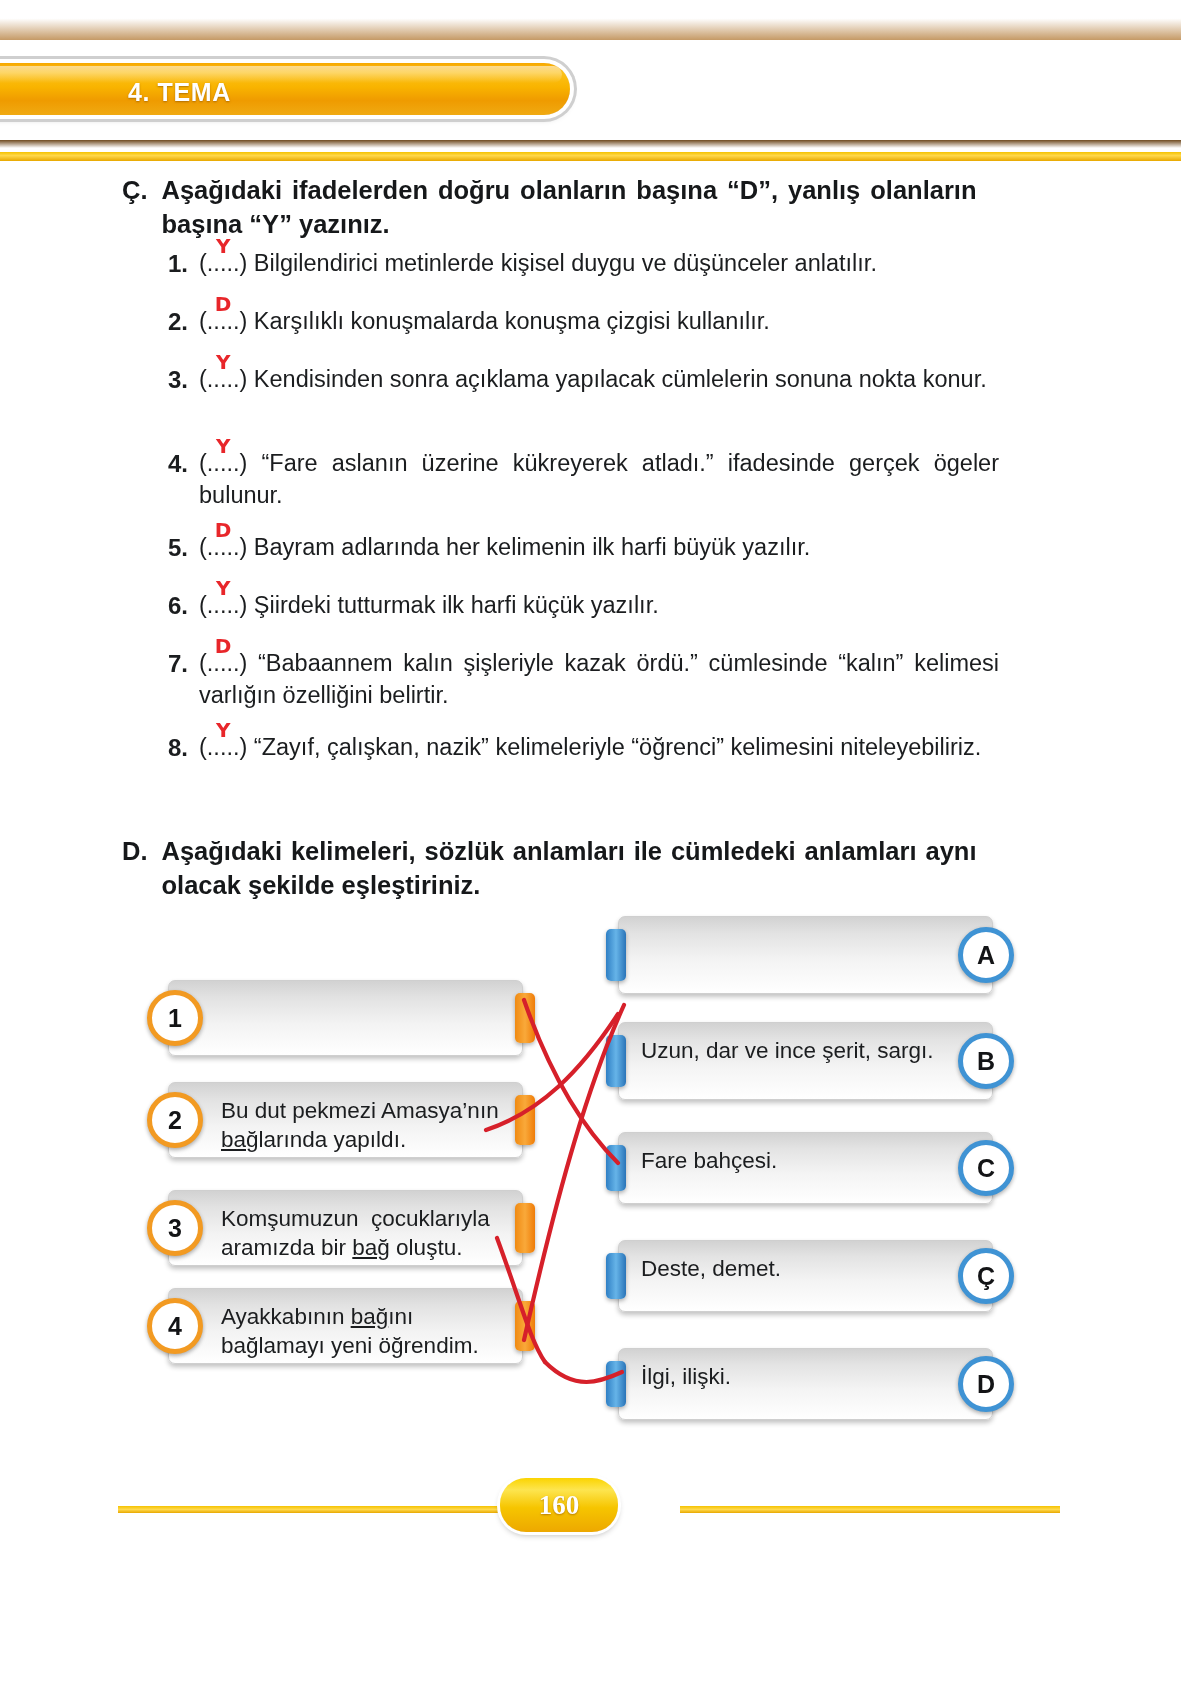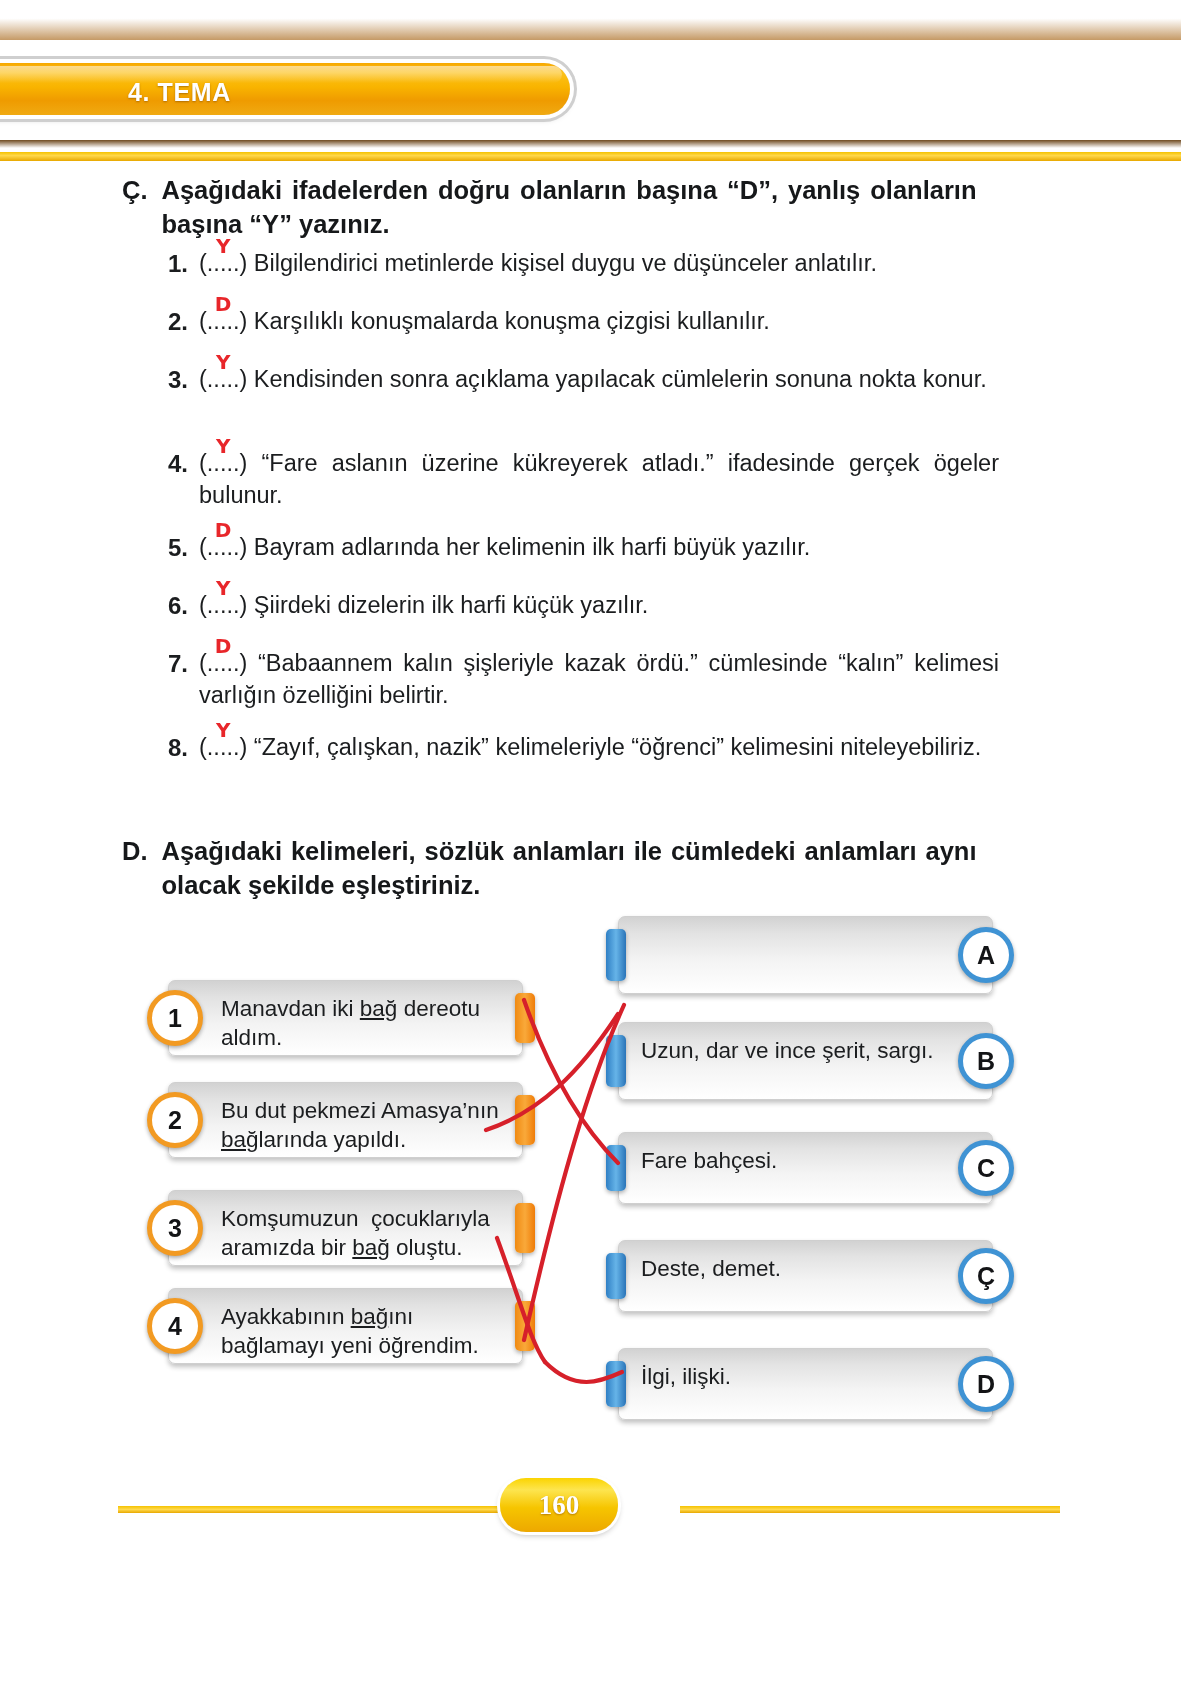--- a/index.html
+++ b/index.html
@@ -182,42 +182,41 @@
     <span class="txt"><span class="ans">(<span class="mark">Y</span>.....)</span> <span>“Fare aslanın üzerine kükreyerek atladı.” ifadesinde gerçek ögeler bulunur.</span></span>
   </div>
 
   <div class="qitem" style="left:168px;top:372px;">
     <span class="num">5.</span>
     <span class="txt"><span class="ans">(<span class="mark">D</span>.....)</span> <span>Bayram adlarında her kelimenin ilk harfi büyük yazılır.</span></span>
   </div>
 
   <div class="qitem" style="left:168px;top:430px;">
     <span class="num">6.</span>
-    <span class="txt"><span class="ans">(<span class="mark">Y</span>.....)</span> <span>Şiirdeki dizelerin ilk harfi küçük yazılır.</span></span>
+    <span class="txt"><span class="ans">(<span class="mark">Y</span>.....)</span> <span>Şiirdeki tutturmak ilk harfi küçük yazılır.</span></span>
   </div>
 
   <div class="qitem" style="left:168px;top:488px;">
     <span class="num">7.</span>
     <span class="txt"><span class="ans">(<span class="mark">D</span>.....)</span> <span>“Babaannem kalın şişleriyle kazak ördü.” cümlesinde “kalın” kelimesi varlığın özelliğini belirtir.</span></span>
   </div>
 
   <div class="qitem" style="left:168px;top:572px;">
     <span class="num">8.</span>
     <span class="txt"><span class="ans">(<span class="mark">Y</span>.....)</span> <span>“Zayıf, çalışkan, nazik” kelimeleriyle “öğrenci” kelimesini niteleyebiliriz.</span></span>
   </div>
 
   <div class="sec-head" style="left:122px;top:675px;">
     <span class="letter">D.</span>
     <span class="body">Aşağıdaki kelimeleri, sözlük anlamları ile cümledeki anlamları aynı olacak şekilde eşleştiriniz.</span>
   </div>
 
   <div class="match">
 
     <div class="lcard" style="left:168px;top:820px;height:76px;">
-      <span>Manavdan iki <u>bağ</u> dereotu aldım.</span>
       <div class="ltab"></div>
       <div class="lbadge">1</div>
     </div>
 
     <div class="lcard" style="left:168px;top:922px;height:76px;">
       <span>Bu dut pekmezi Amasya’nın <u>bağ</u>larında yapıldı.</span>
       <div class="ltab"></div>
       <div class="lbadge">2</div>
     </div>
 

